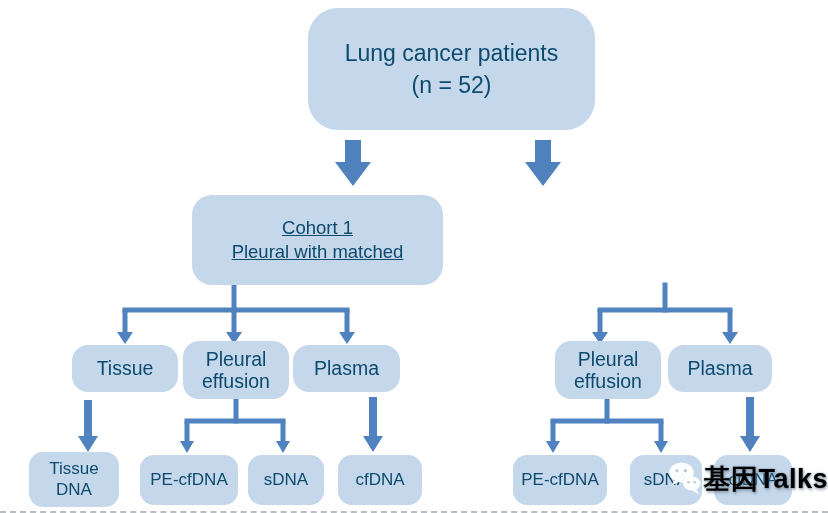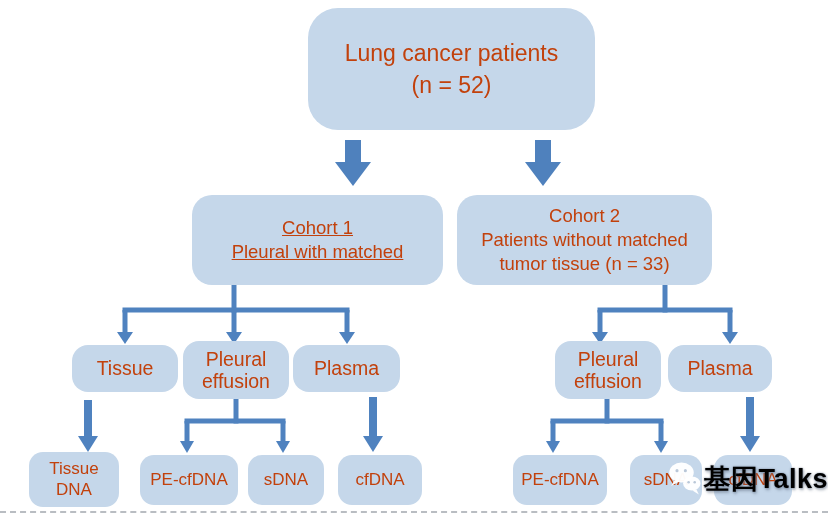--- a/index.html
+++ b/index.html
@@ -11,21 +11,21 @@
     box-sizing:border-box;
   }
   svg.wires { position:absolute; left:0; top:0; width:828px; height:513px; }
   .wire   { stroke:#4f82bf; fill:none; }
   .w5     { stroke-width:5; }
   .w8     { stroke-width:8; }
   .head   { fill:#4f82bf; stroke:none; }
   .block  { fill:#4f81bd; stroke:none; }
 
   .node {
-    position:absolute; background:#c5d7ea; color:#c2410c;
+    position:absolute; background:#c5d7ea; color:#0c4a6e;
     display:flex; flex-direction:column; align-items:center; justify-content:center;
     text-align:center; border-radius:16px; line-height:1.22;
   }
   .node span { display:block; }
 
   .n-root     { left:308px; top:8px;   width:287px; height:122px; border-radius:30px; font-size:23px; line-height:1.4; }
   .n-cohort1  { left:192px; top:195px; width:251px; height:90px;  border-radius:20px; font-size:18.5px; line-height:1.3;text-decoration:underline; }
   .n-cohort2  { left:457px; top:195px; width:255px; height:90px;  border-radius:20px; font-size:18.5px; line-height:1.3; }
   .n-tissue   { left:72px;  top:345px; width:106px; height:47px;  font-size:19.5px; }
   .n-pleural1 { left:183px; top:341px; width:106px; height:58px;  font-size:19.5px; line-height:1.15; }
@@ -116,25 +116,20 @@
   <div class="node n-root">
     <span>Lung cancer patients</span>
     <span>(n = 52)</span>
   </div>
 
   <div class="node n-cohort1">
     <span>Cohort 1</span>
     <span>Pleural with matched</span>
   </div>
 
-  <div class="node n-cohort2">
-    <span>Cohort 2</span>
-    <span>Patients without matched</span>
-    <span>tumor tissue (n = 33)</span>
-  </div>
 
   <div class="node n-tissue">
     <span>Tissue</span>
   </div>
 
   <div class="node n-pleural1">
     <span>Pleural</span>
     <span>effusion</span>
   </div>
 

